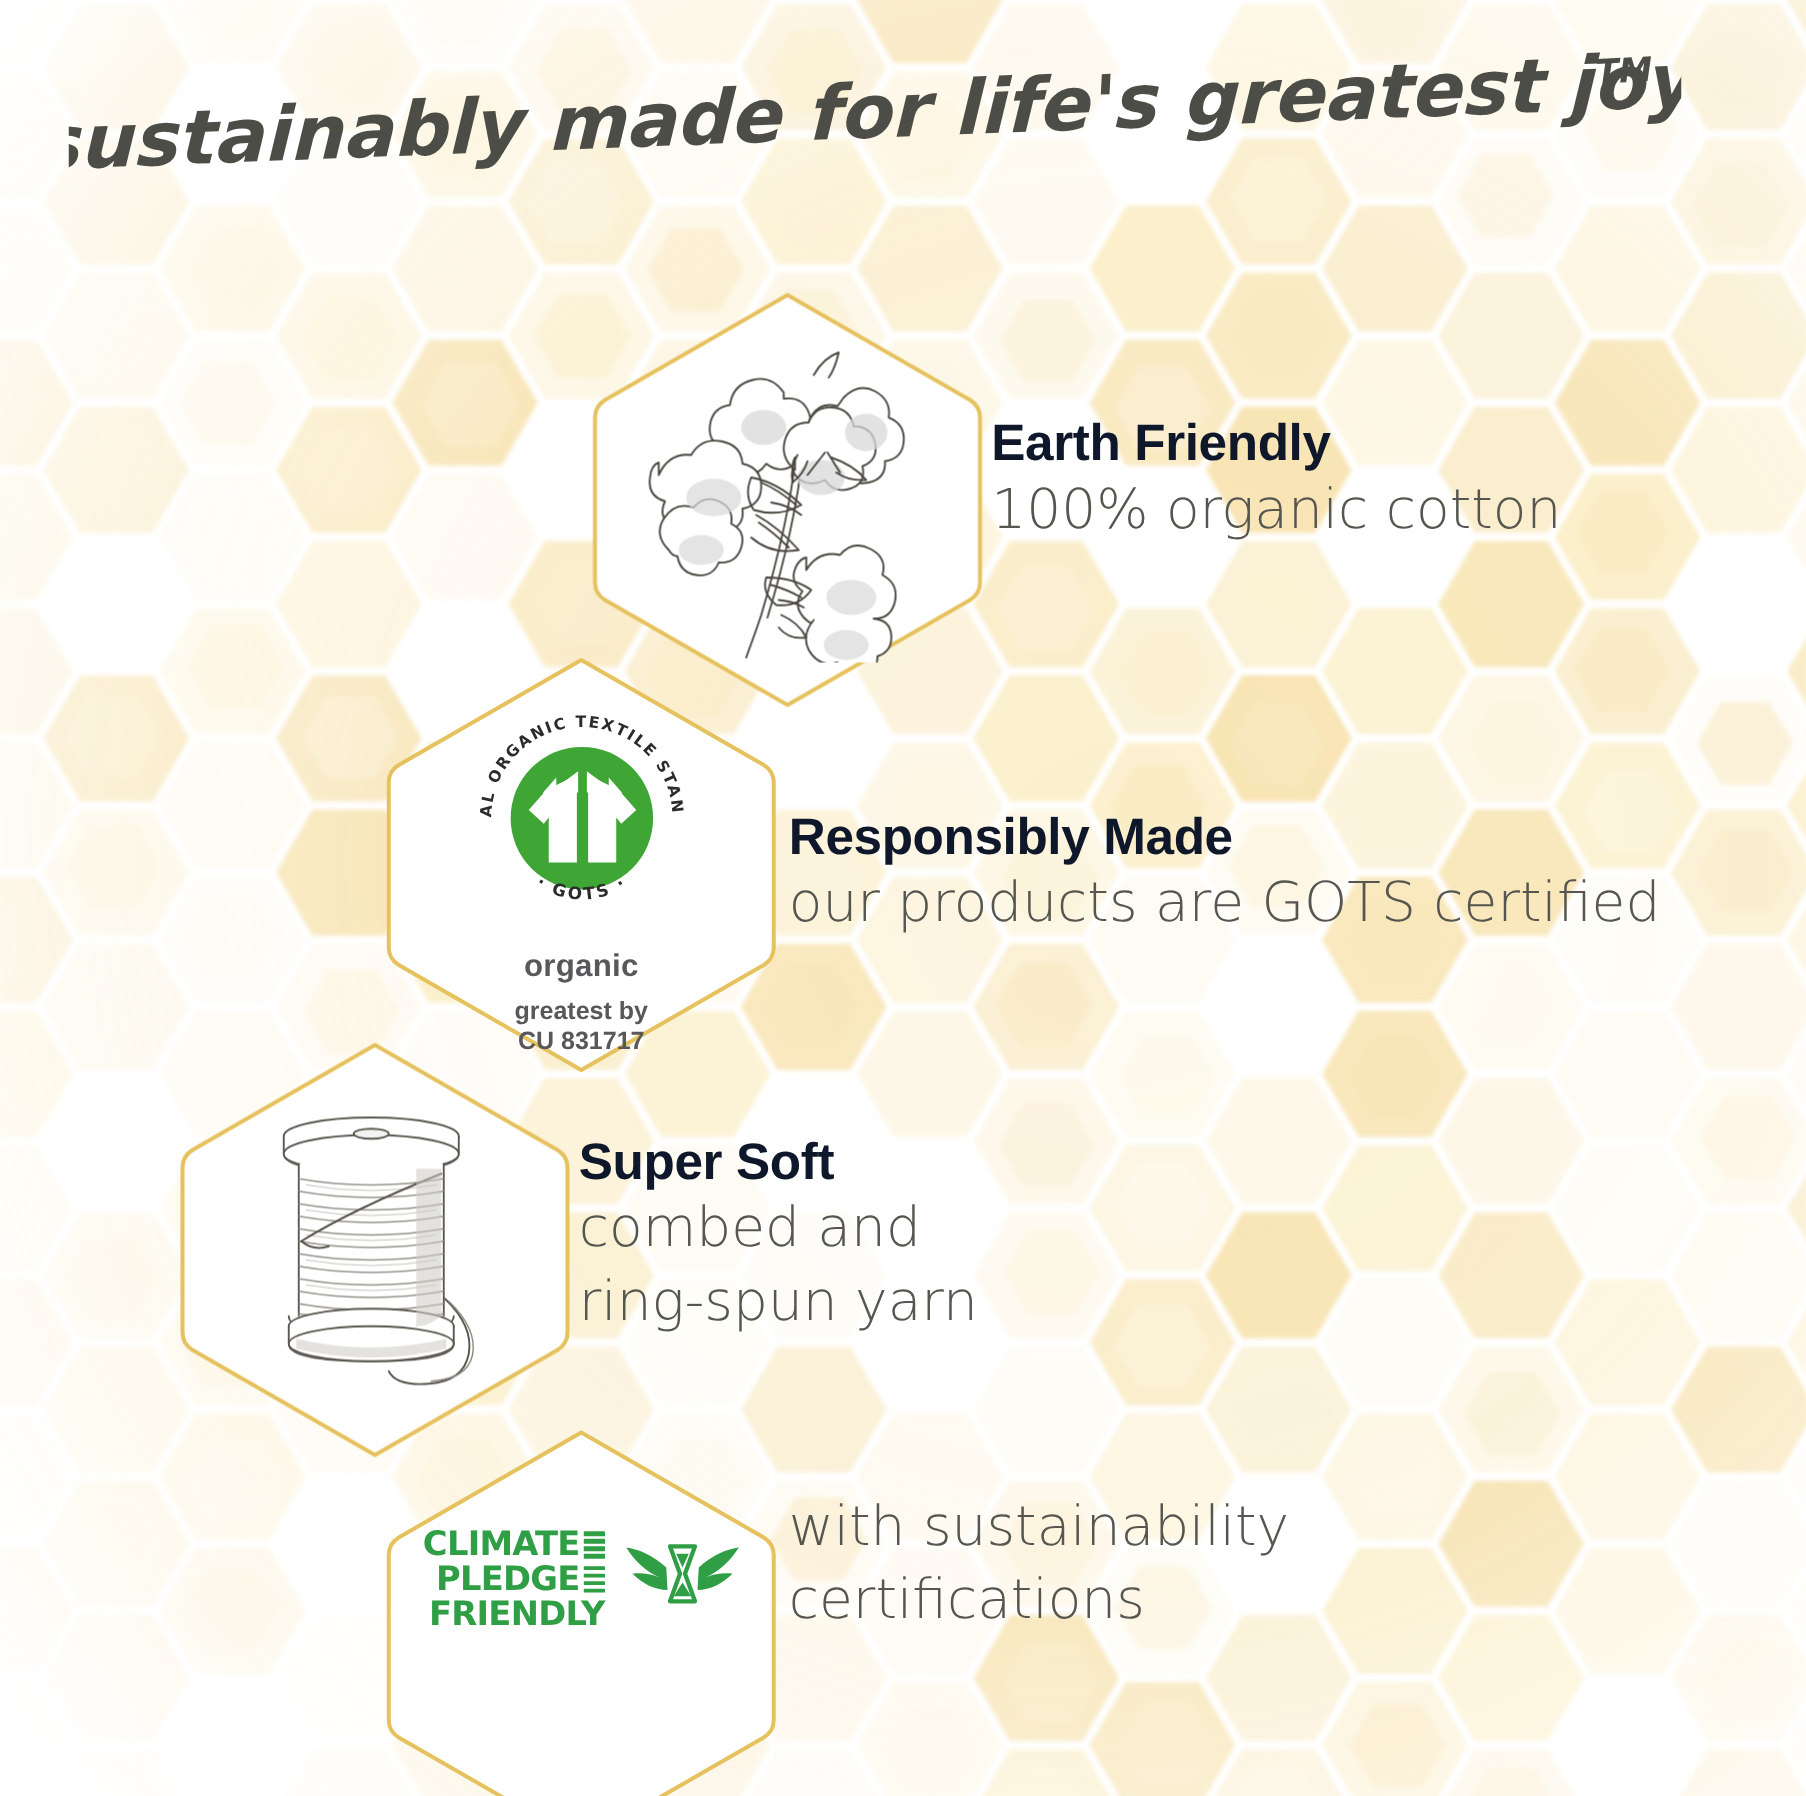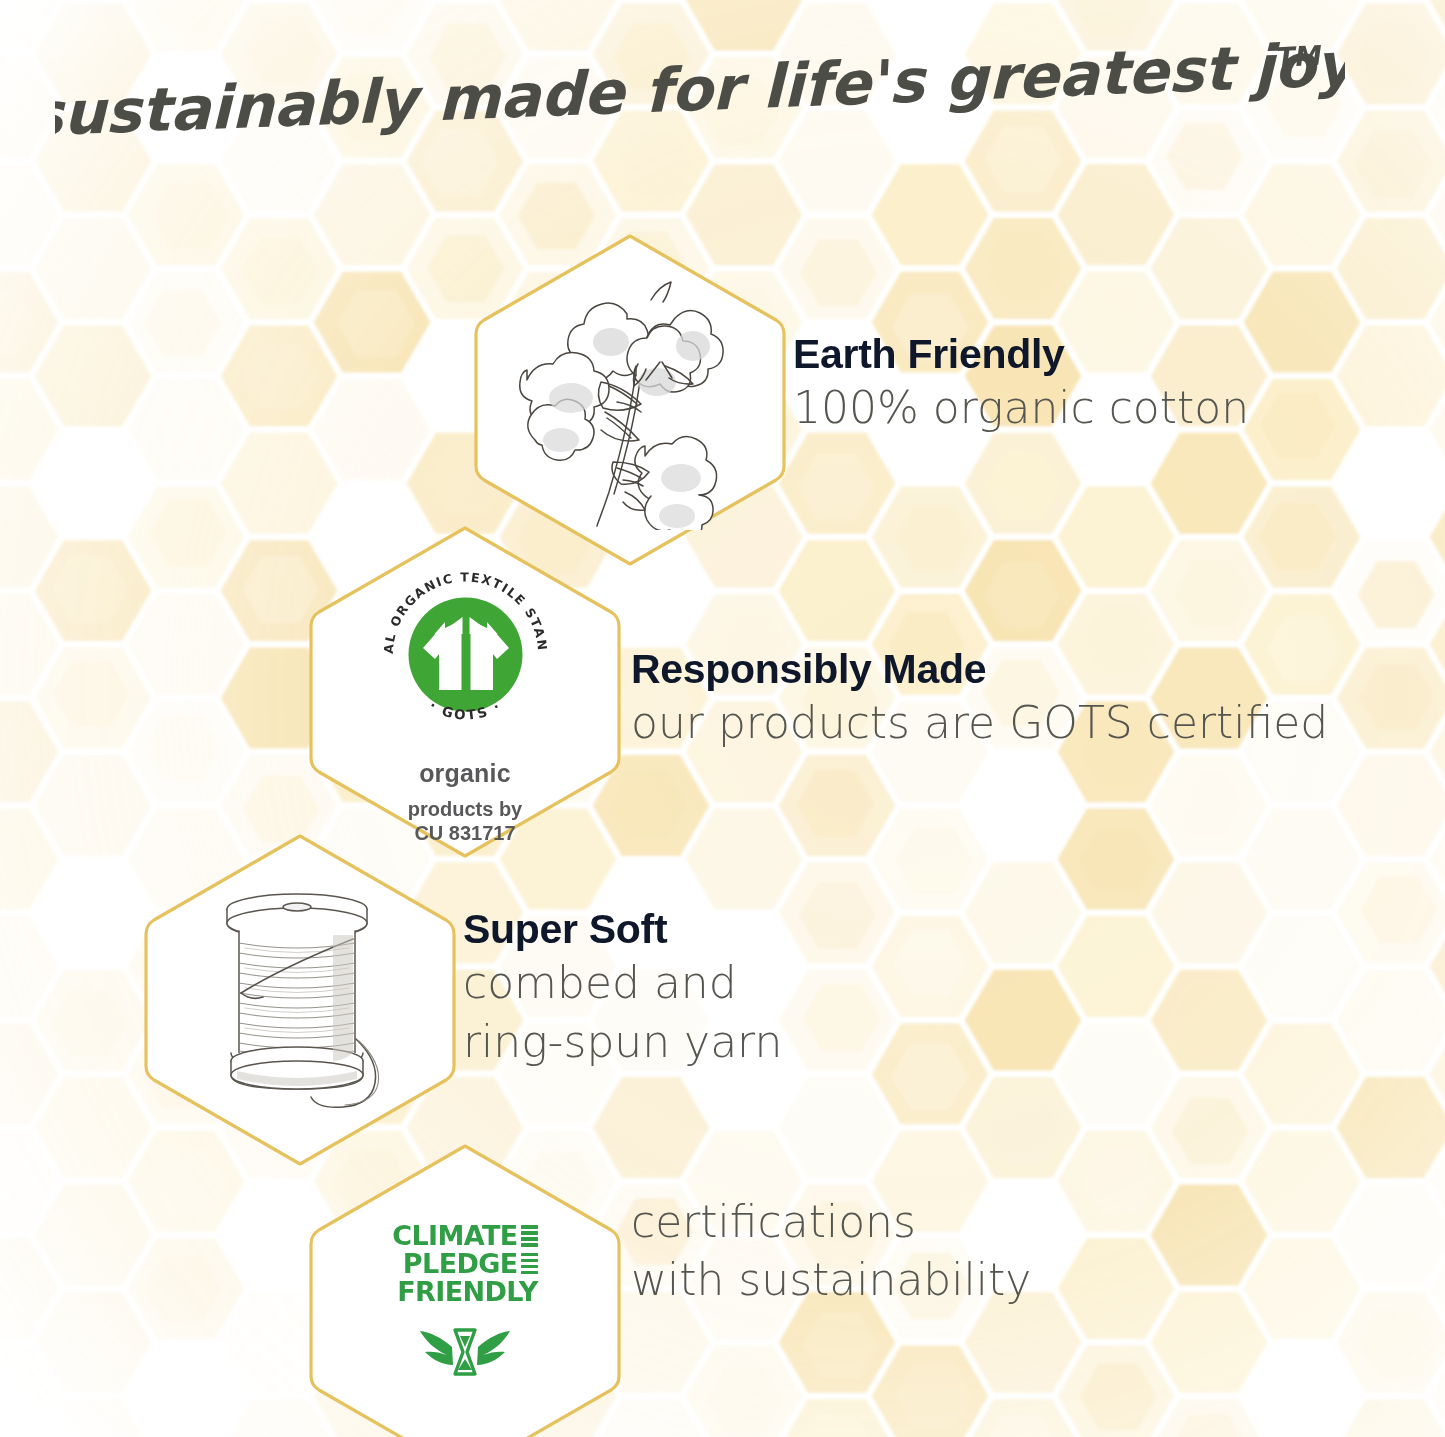--- a/index.html
+++ b/index.html
@@ -88,21 +88,21 @@
     font-family:"Liberation Sans", sans-serif;
     font-weight:bold;
     font-size:20px;
     color:#58585a;
     line-height:1.22;
     text-align:center;
     margin-top:9px;
   }
 
   
-  .cpf-wrap{display:flex;align-items:center;gap:16px;flex-direction:column;}
+  .cpf-wrap{display:flex;align-items:center;gap:16px;}
   .cpf-words{
     display:flex;flex-direction:column;align-items:flex-end;
     font-family:"DejaVu Sans", sans-serif;
     font-weight:bold;
     font-size:27px;
     line-height:1.03;
     letter-spacing:-0.6px;
     color:#2f9e45;
   }
   .cpf-row{display:flex;align-items:center;gap:3px;}
@@ -689,21 +689,21 @@
             <text>
               <textPath href="#arcTop" startOffset="50%" text-anchor="middle" id="gotsRing">GLOBAL ORGANIC TEXTILE STANDARD</textPath>
             </text>
             <text font-size="13.5" letter-spacing="2.2">
               <textPath href="#arcBot" startOffset="50%" text-anchor="middle" id="gotsMark">· GOTS ·</textPath>
             </text>
           </g>
         </svg>
         <div class="gots-organic">organic</div>
         <div class="gots-certline">
-          <div>products by</div>
+          <div>greatest by</div>
           <div>CU 831717</div>
         </div>
       </div>
     </div>
   </div>
 
   <div class="feature-text" style="left:631px;top:645px;">
     <div class="feature-title">Responsibly Made</div>
     <div class="feature-sub">our products are GOTS certified</div>
   </div>
@@ -813,17 +813,17 @@
           <g fill="#2f9e45">
             <path d="M41 15 L51 15 L46 26 Z"></path>
             <path d="M46 38 L53 49 L39 49 Z"></path>
           </g>
         </svg>
       </div>
     </div>
   </div>
 
   <div class="feature-text" style="left:631px;top:1192px;">
+    <div class="feature-sub">with sustainability</div>
     <div class="feature-sub">certifications</div>
-    <div class="feature-sub">with sustainability</div>
   </div>
 
 </div>
 
 </body></html>

